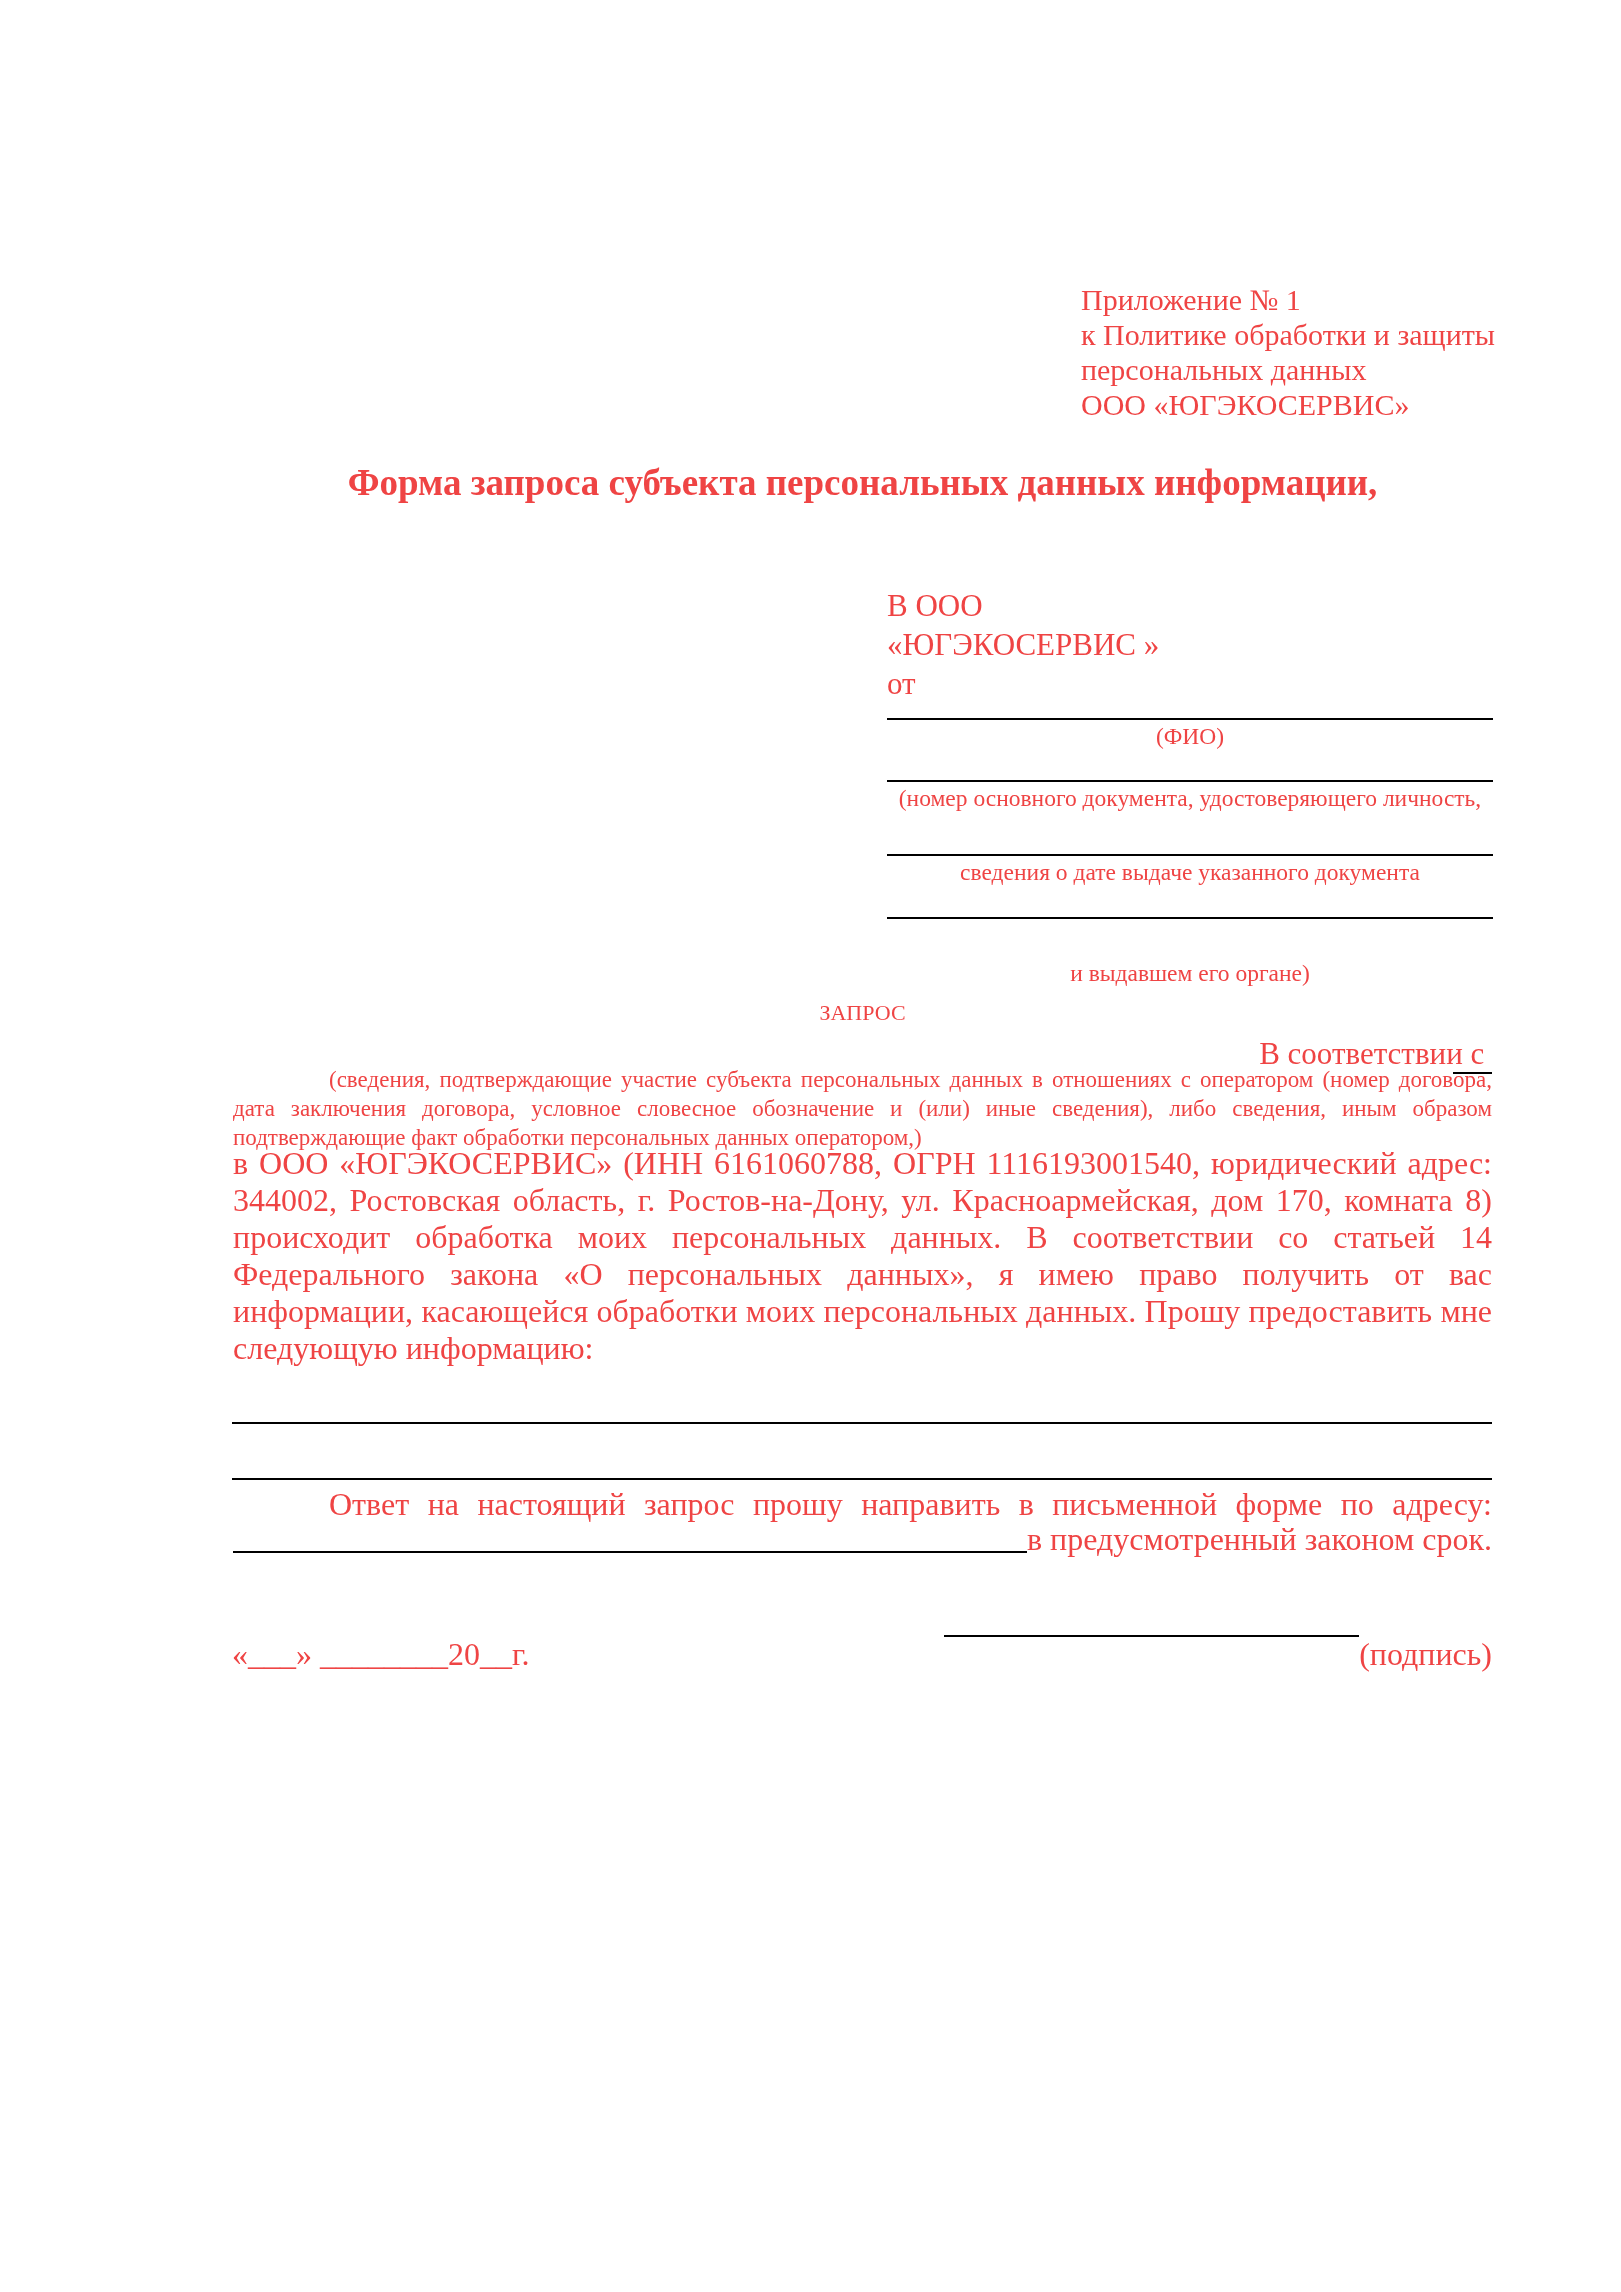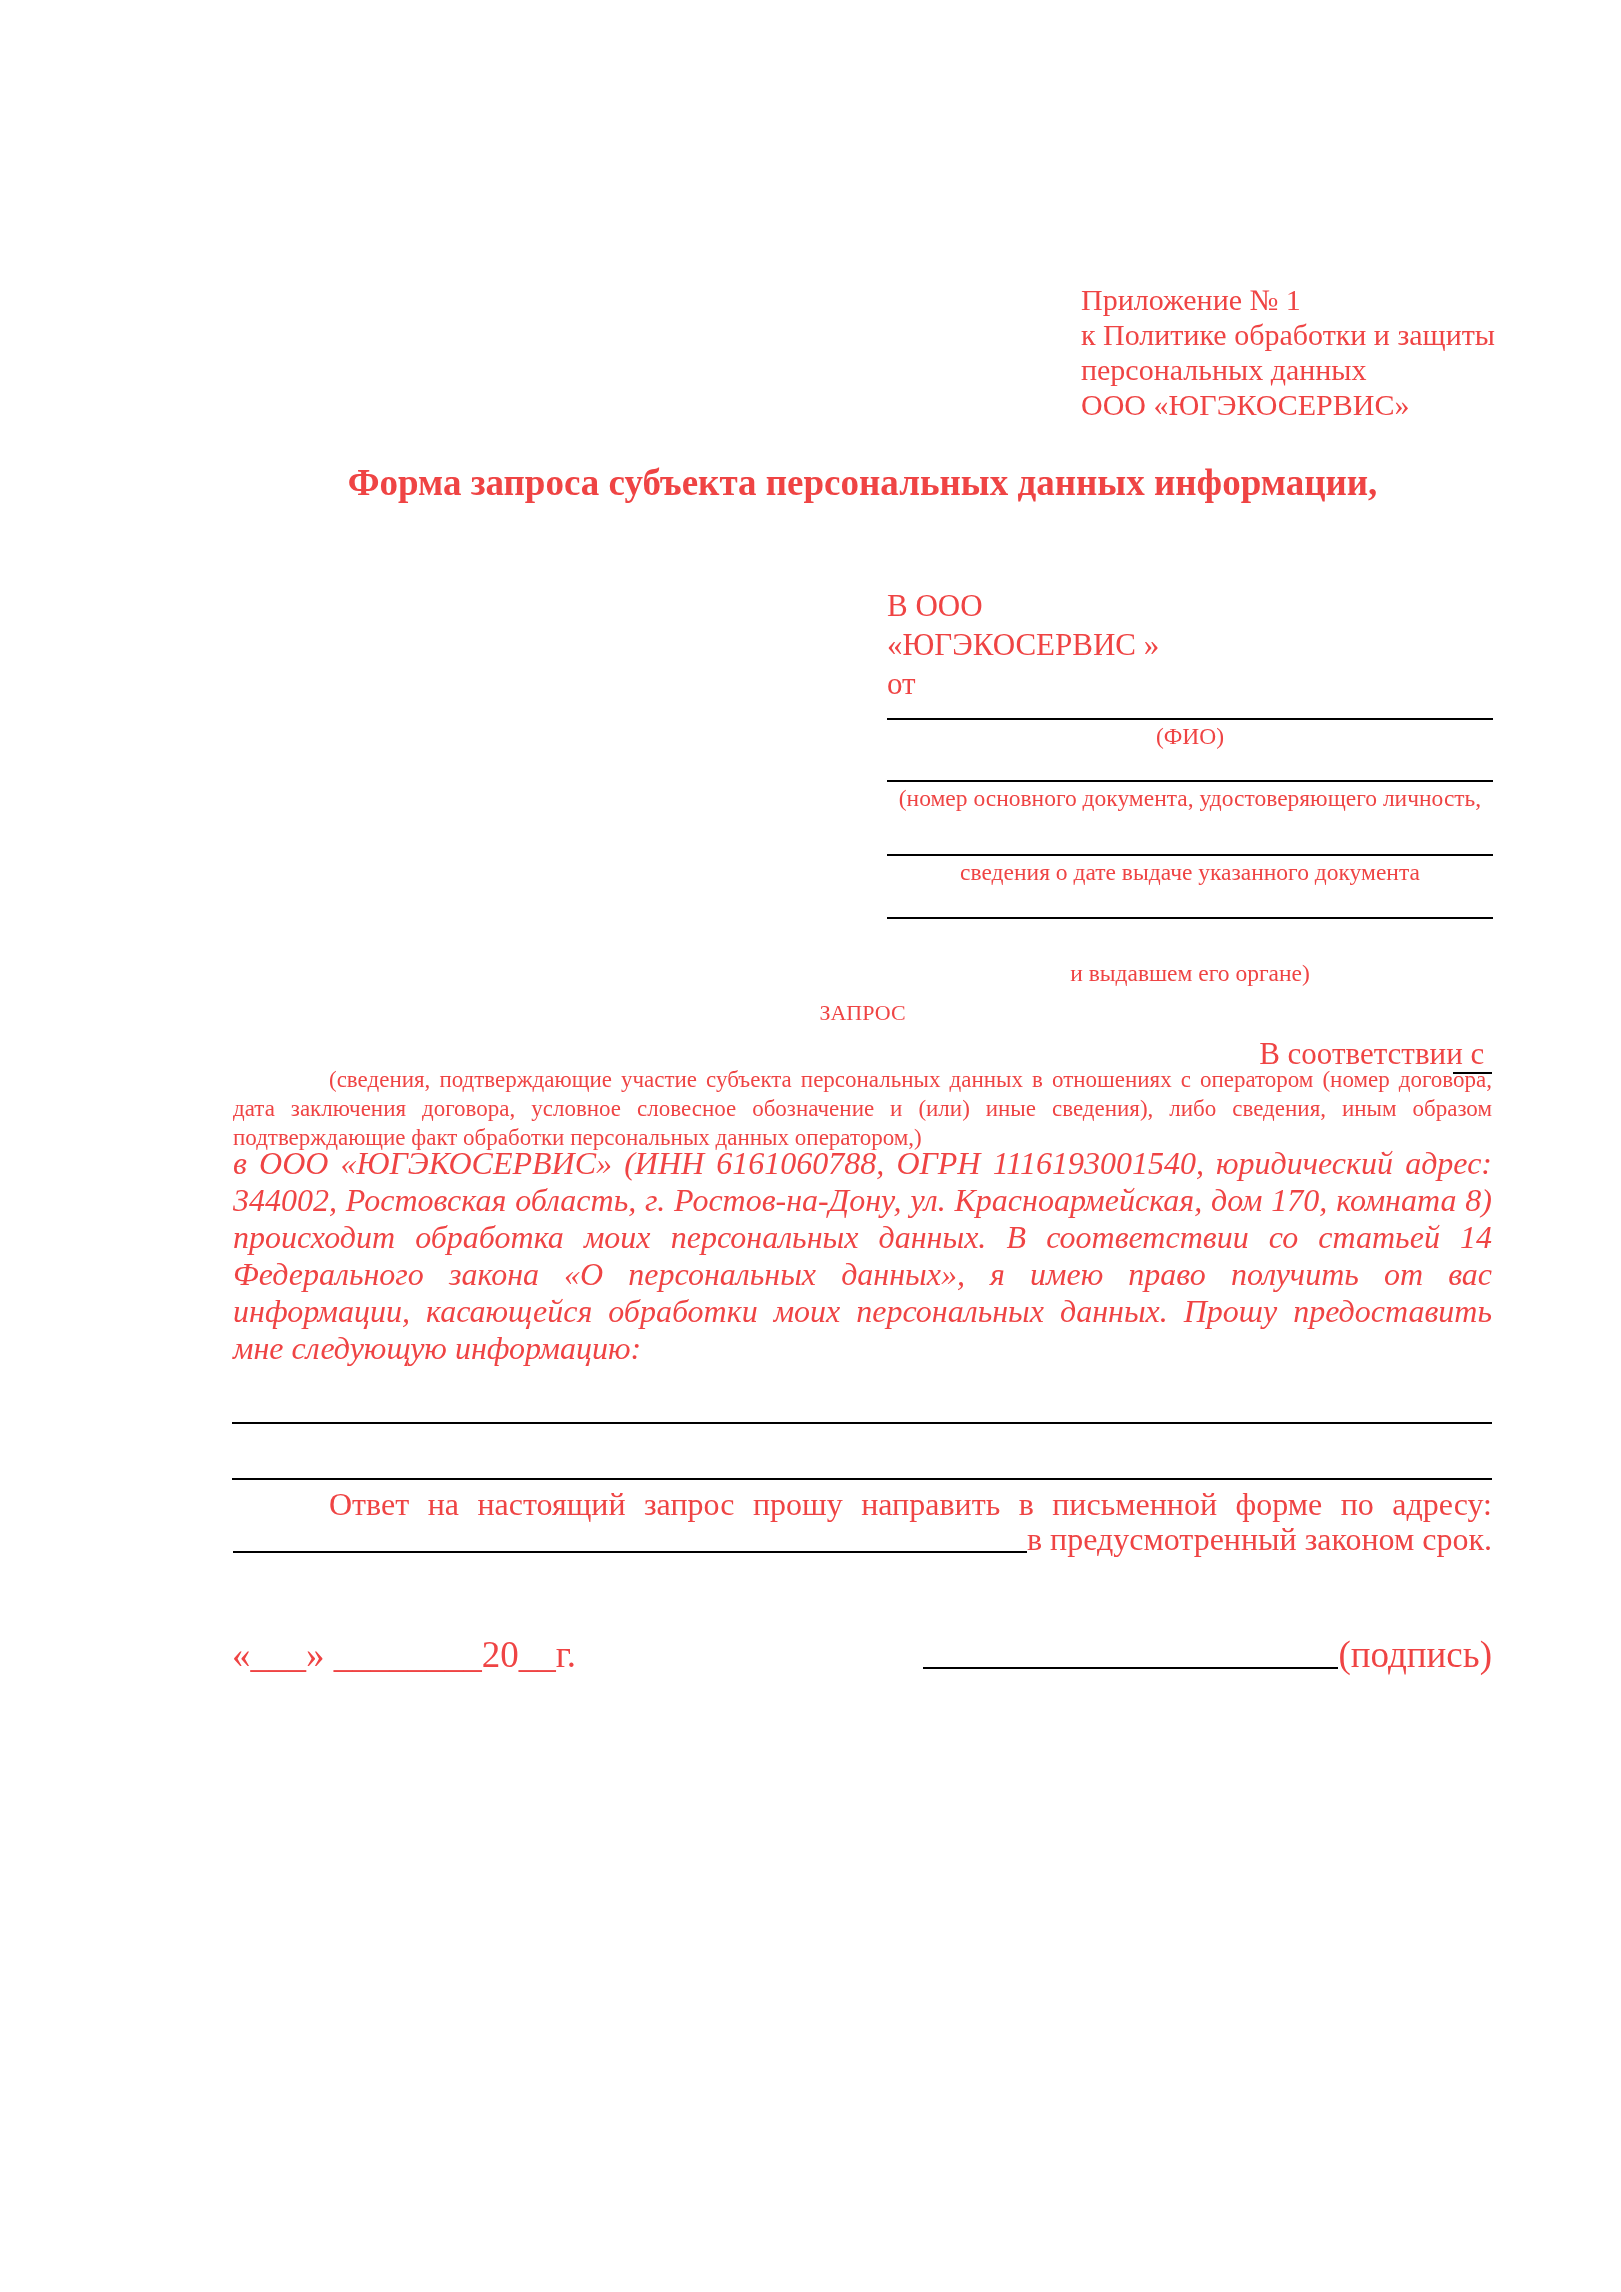--- a/index.html
+++ b/index.html
@@ -49,41 +49,40 @@
   }
   .footnote{
     left:233px;top:1065px;width:1259px;
     font-size:23px;line-height:29px;
     text-align:justify;text-indent:96px;
   }
   .body-para{
     left:233px;top:1145px;width:1259px;
     font-size:32px;line-height:37px;
     text-align:justify;
-    font-style:italic;
   }
   .blank-line{
     left:232px;width:1260px;height:0;
     border-top:2.9px solid #000;
   }
   .reply-line1{
     left:233px;top:1486px;width:1259px;
     font-size:32px;line-height:37px;
     text-indent:96px;
     text-align:justify;text-align-last:justify;
   }
   .reply-line2{
     left:233px;top:1521px;width:1259px;
     display:flex;align-items:flex-end;
     font-size:32px;line-height:37px;
   }
   .date-sig-row{
     left:232px;top:1635px;width:1260px;
-    display:flex;align-items:flex-end;
-    font-size:37px;line-height:39px;
+    display:flex;
+    font-size:32px;line-height:39px;
   }
   .date-sig-row .spacer{flex:1;}
   .sig-line{
     display:inline-block;width:415px;
     border-bottom:2.9px solid #000;
     margin-bottom:4.9px;height:0;
   }
 </style>
 </head>
 <body>

